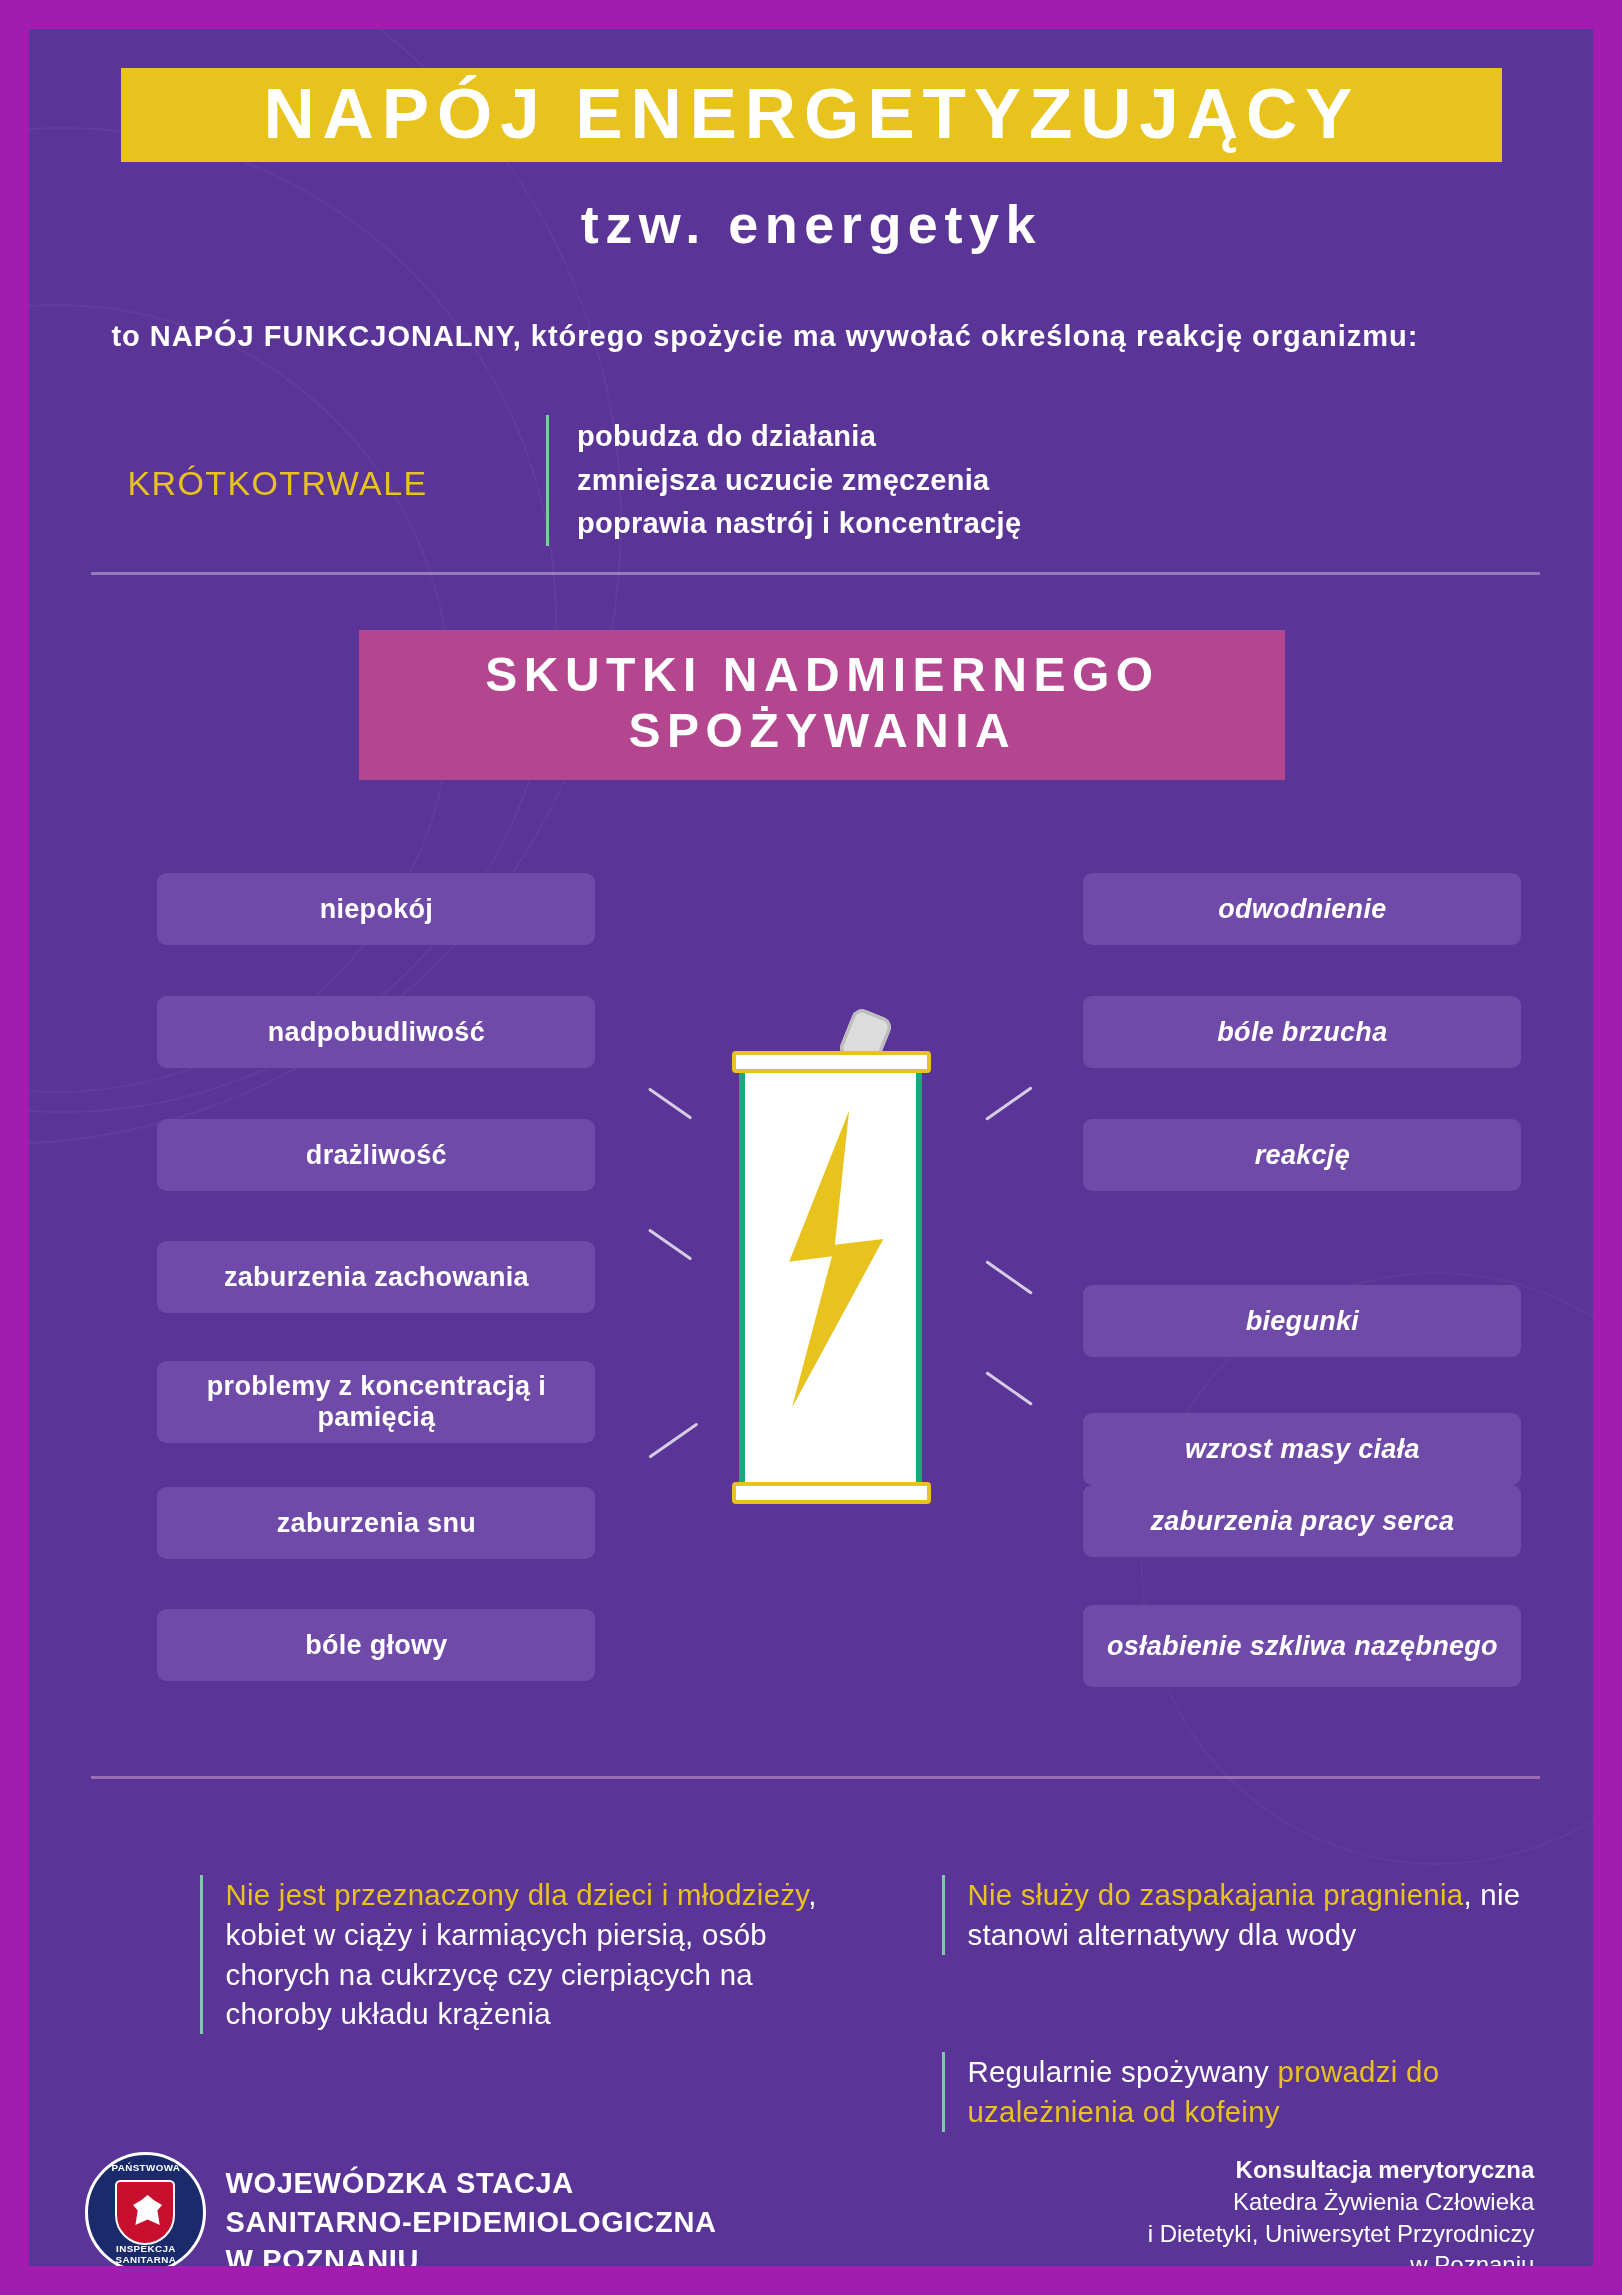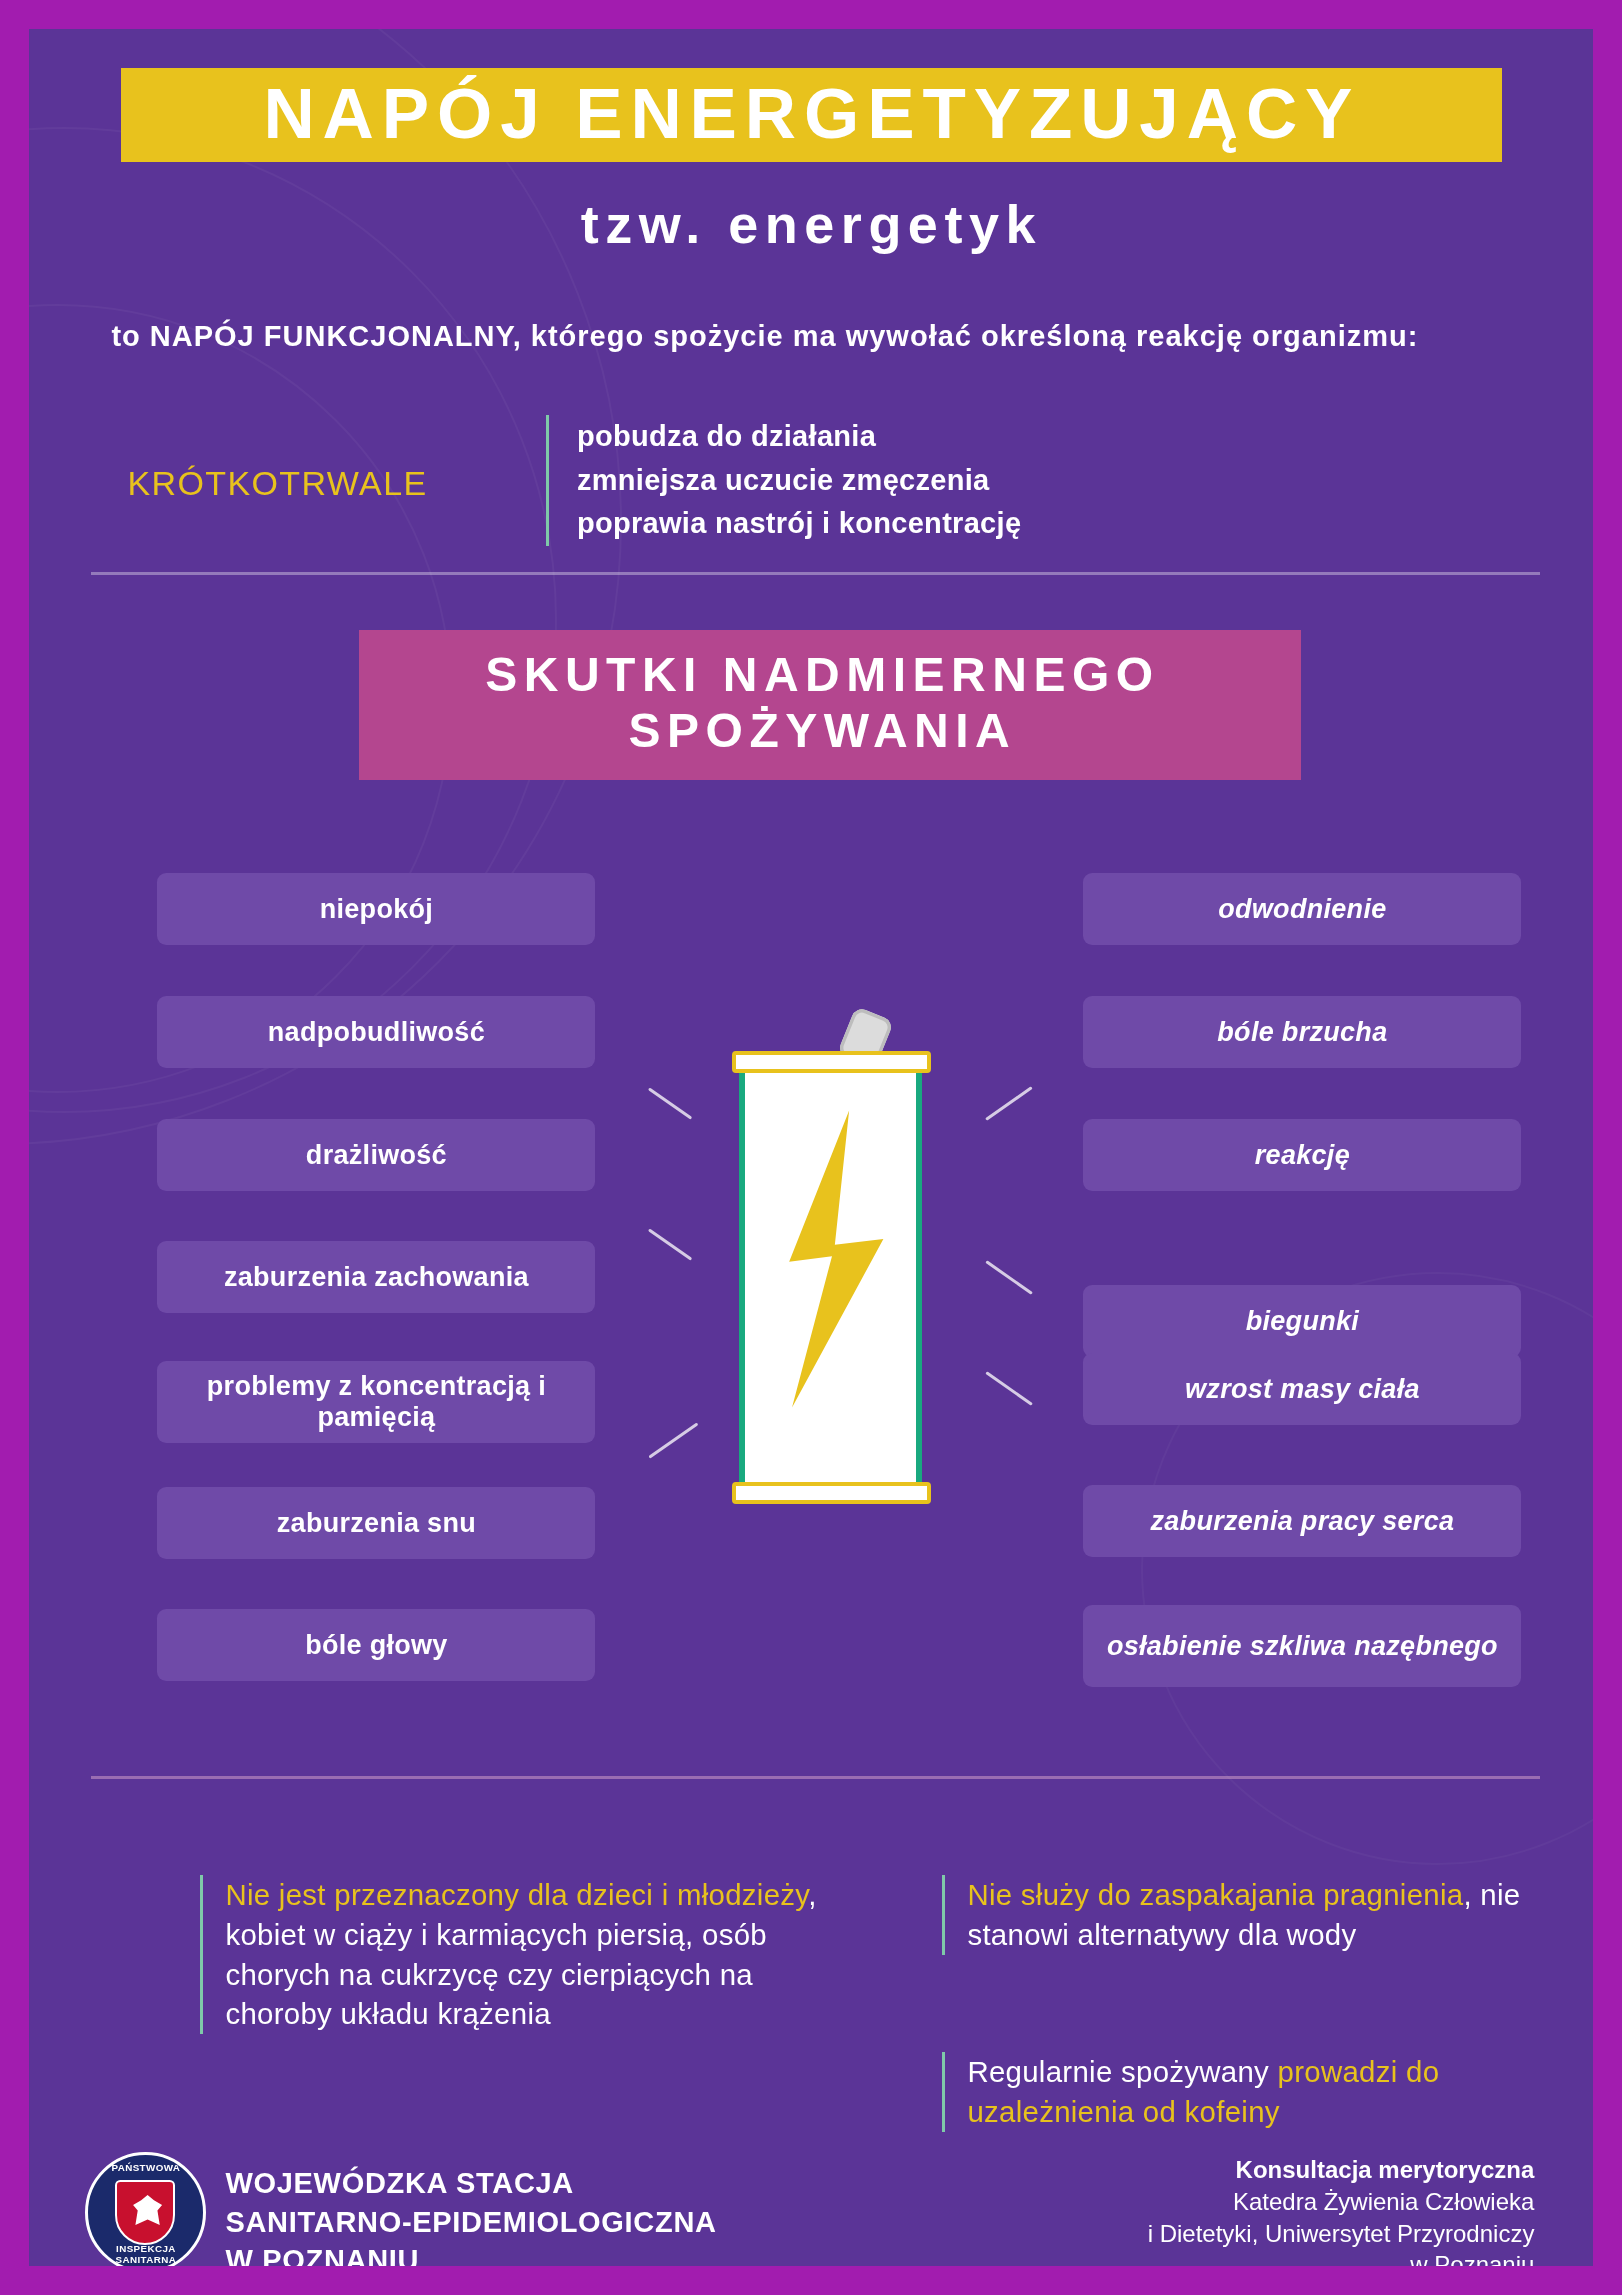--- a/index.html
+++ b/index.html
@@ -115,21 +115,21 @@
   .divider.d1 { left: 62px; top: 543px; width: 1449px; }
   .divider.d2 { left: 62px; top: 1747px; width: 1449px; background: rgba(230,180,210,0.45); }
 
   
   .section-badge {
     position: absolute;
     left: 330px;
     top: 601px;
     width: 926px;
     background: #b4468f;
-    padding: 17px 16px 22px 0;
+    padding: 17px 0 22px 0;
     text-align: center;
   }
   .section-badge .line {
     font-size: 48px;
     font-weight: bold;
     letter-spacing: 6.5px;
     line-height: 1.15;
   }
 
   
@@ -329,21 +329,21 @@
         <div class="chip" style="top:1332px; height:82px;">problemy z koncentracją i pamięcią</div>
         <div class="chip" style="top:1458px; height:72px;">zaburzenia snu</div>
         <div class="chip" style="top:1580px; height:72px;">bóle głowy</div>
       </div>
 
       <div class="col-right">
         <div class="chip" style="top:844px; height:72px;">odwodnienie</div>
         <div class="chip" style="top:967px; height:72px;">bóle brzucha</div>
         <div class="chip" style="top:1090px; height:72px;">reakcję</div>
         <div class="chip" style="top:1212px; height:72px;margin-top:44px;">biegunki</div>
-        <div class="chip" style="top:1324px; height:72px;">wzrost masy ciała</div>
+        <div class="chip" style="top:1384px; height:72px;">wzrost masy ciała</div>
         <div class="chip" style="top:1456px; height:72px;">zaburzenia pracy serca</div>
         <div class="chip" style="top:1576px; height:82px;">osłabienie szkliwa nazębnego</div>
       </div>
 
       <div class="can-wrap">
         <div class="can-tab"></div>
         <div class="can-body"></div>
         <div class="can-ring top"></div>
         <div class="can-ring bottom"></div>
         <svg class="bolt" viewBox="0 0 100 220">

